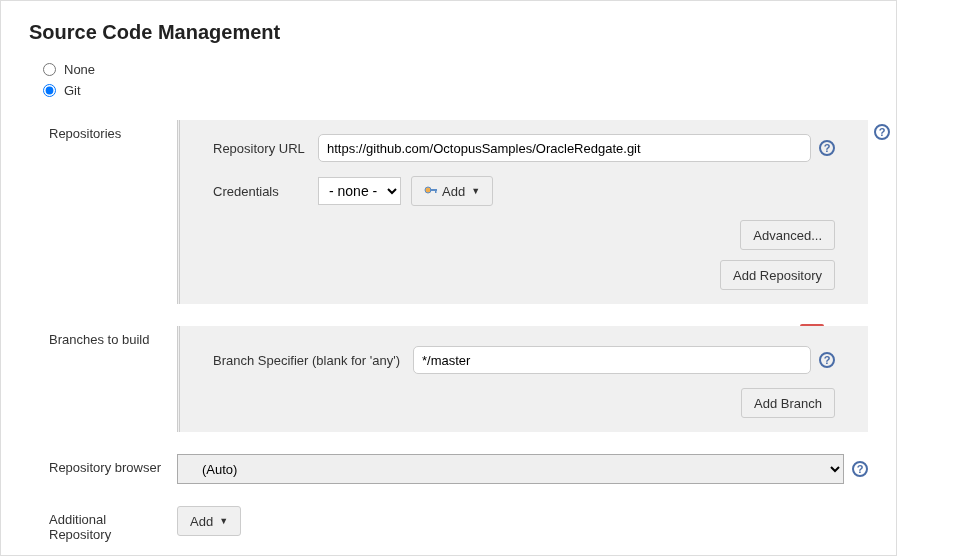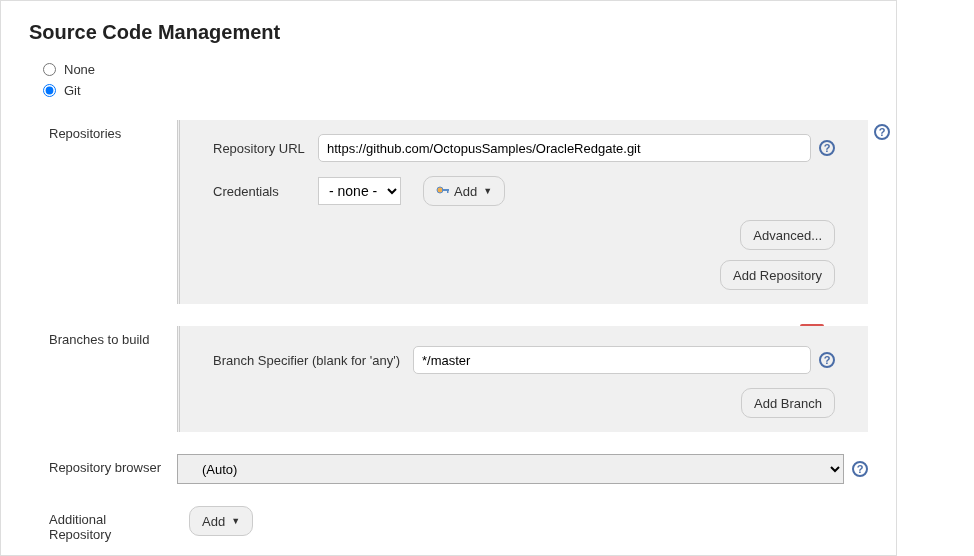--- a/index.html
+++ b/index.html
@@ -11,21 +11,21 @@
 .radio-row label { color: #333; }
 .section-row { display: flex; margin-top: 22px; gap: 8px; }
 .section-label { width: 140px; padding-top: 6px; padding-left: 20px; color: #333; }
 .section-content { flex: 1; position: relative; }
 .panel { background: #f0f0f0; border-left: 3px double #ccc; padding: 14px 33px; position: relative; }
 .field-row { display: flex; align-items: center; margin-bottom: 14px; }
 .field-label { width: 105px; color: #333; }
 .field-label-wide { width: 200px; color: #333; }
 .text-input { flex: 1; height: 28px; padding: 4px 8px; border: 1px solid #ccc; border-radius: 5px; font-size: 13px; background: #fff; }
 .select-input { height: 28px; padding: 3px 6px; border: 1px solid #ccc; background: #fff; font-size: 14px; }
-.btn { display: inline-flex; align-items: center; height: 30px; padding: 0 12px; background: #f0f0f0; border: 1px solid #ccc; border-radius: 10px; font-size: 13px; color: #333; cursor: pointer; margin-left: 12px; }
+.btn { display: inline-flex; align-items: center; height: 30px; padding: 0 12px; background: #f0f0f0; border: 1px solid #ccc; border-radius: 3px; font-size: 13px; color: #333; cursor: pointer; }
 .btn-row-right { display: flex; justify-content: flex-end; margin-bottom: 10px; }
 .help-icon { width: 16px; height: 16px; border-radius: 50%; border: 2px solid #4a6da7; color: #4a6da7; font-weight: bold; font-size: 11px; display: inline-flex; align-items: center; justify-content: center; cursor: pointer; }
 .help-outer { position: absolute; right: -22px; top: 4px; }
 .help-inline { margin-left: 8px; }
 .delete-btn { position: absolute; right: 44px; top: -2px; width: 24px; height: 20px; background: #d9534f; color: #fff; border: none; border-radius: 2px; font-weight: bold; font-size: 12px; cursor: pointer; display: flex; align-items: center; justify-content: center; }
 .full-select { width: 100%; height: 30px; padding: 4px 20px; border: 1px solid #aaa; background: #efefef; font-size: 13px; }
 .key-icon { display: inline-block; margin-right: 4px; }
 .dropdown-caret { margin-left: 6px; font-size: 9px; }
 .cred-group { display:flex; align-items:center; gap:10px; }
 </style>

